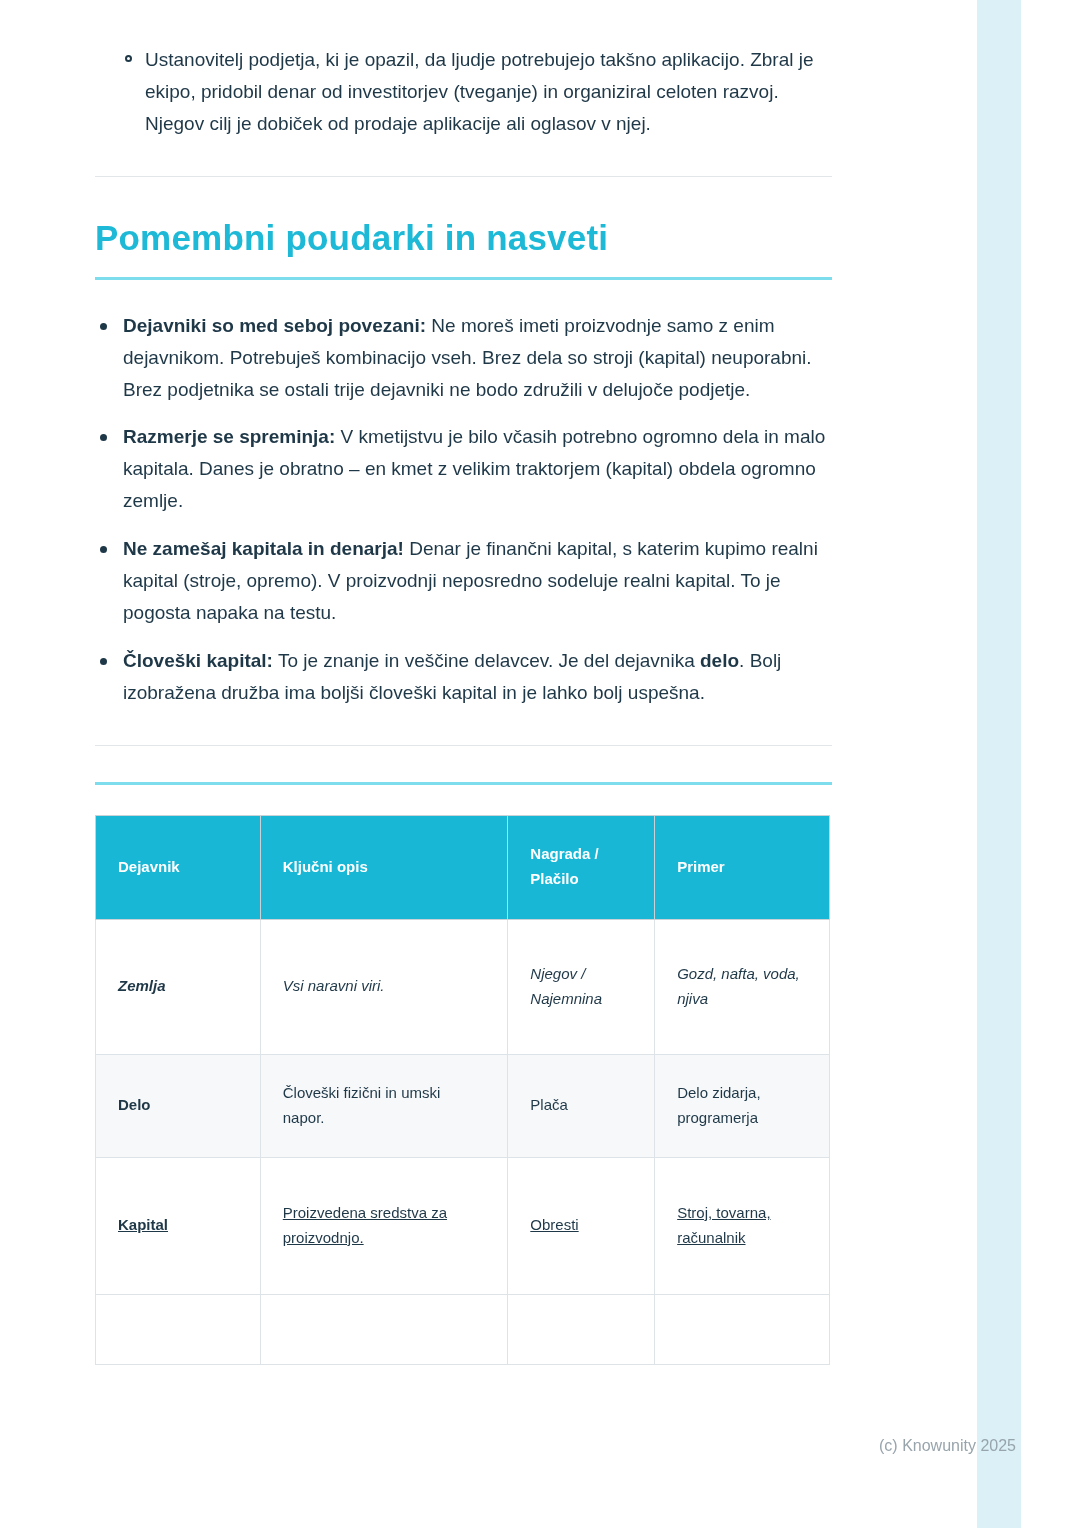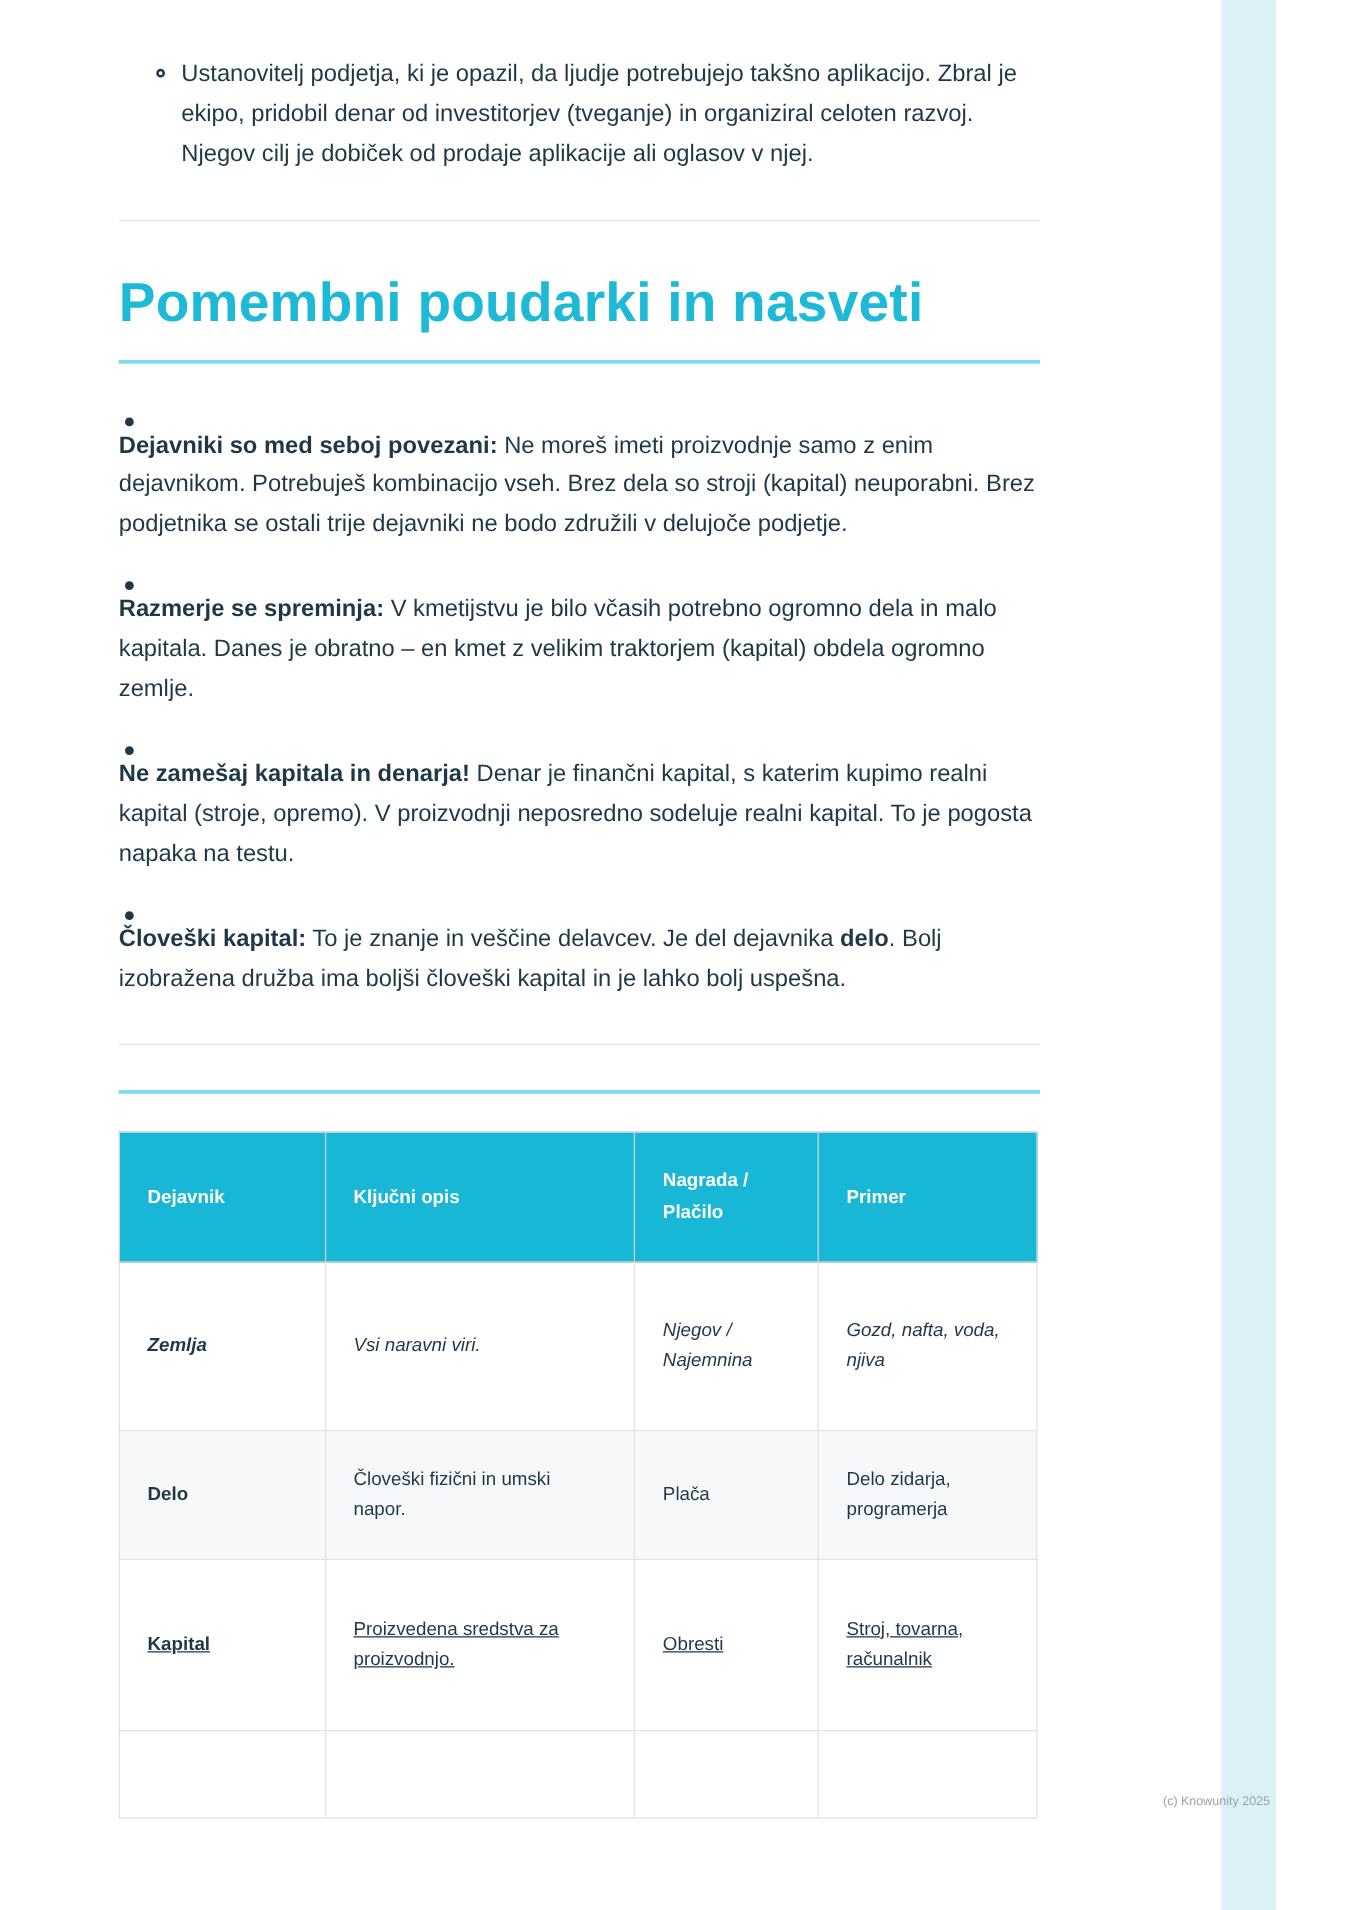--- a/index.html
+++ b/index.html
@@ -47,31 +47,31 @@
   .lvl2 { margin-left: 30px; }
   .bold { font-weight: 700; }
   .divider {
     border: none;
     border-top: 1px solid #e3e6e8;
     margin: 36px 0 36px 0;
   }
   .section-title {
     margin: 40px 0 0 0;
     color: #1db9d6;
-    font-size: 44px;
+    font-size: 35px;
     font-weight: 800;
     letter-spacing: 0.2px;
     line-height: 1.2;
   }
   .title-underline {
     height: 3px;
     background: #7edded;
     margin: 18px 0 30px 0;
   }
-  .section-bullets .bullet { margin-bottom: 16px; flex-direction: column; }
+  .section-bullets .bullet { margin-bottom: 16px; }
 
   table.summary {
     width: 735px;
     border-collapse: collapse;
     margin-top: 10px;
     font-size: 15px;
   }
   table.summary th, table.summary td {
     border: 1px solid #dde3e6;
     text-align: left;
@@ -90,21 +90,21 @@
   tr.row-2 { height: 103px; background: #f6f8f9; }
   tr.row-3 { height: 137px; text-decoration: underline; }
   tr.row-partial { height: 70px; background: #ffffff; }
   td.factor { font-weight: 700; }
 
   .watermark {
     position: absolute;
     top: 1436px;
     right: 64px;
     color: #98a4ac;
-    font-size: 10px;
+    font-size: 16px;
     line-height: 1.2;
   }
 </style>
 </head>
 <body>
 
 <div class="page">
   <div class="side-stripe"></div>
 
   <div class="content">

